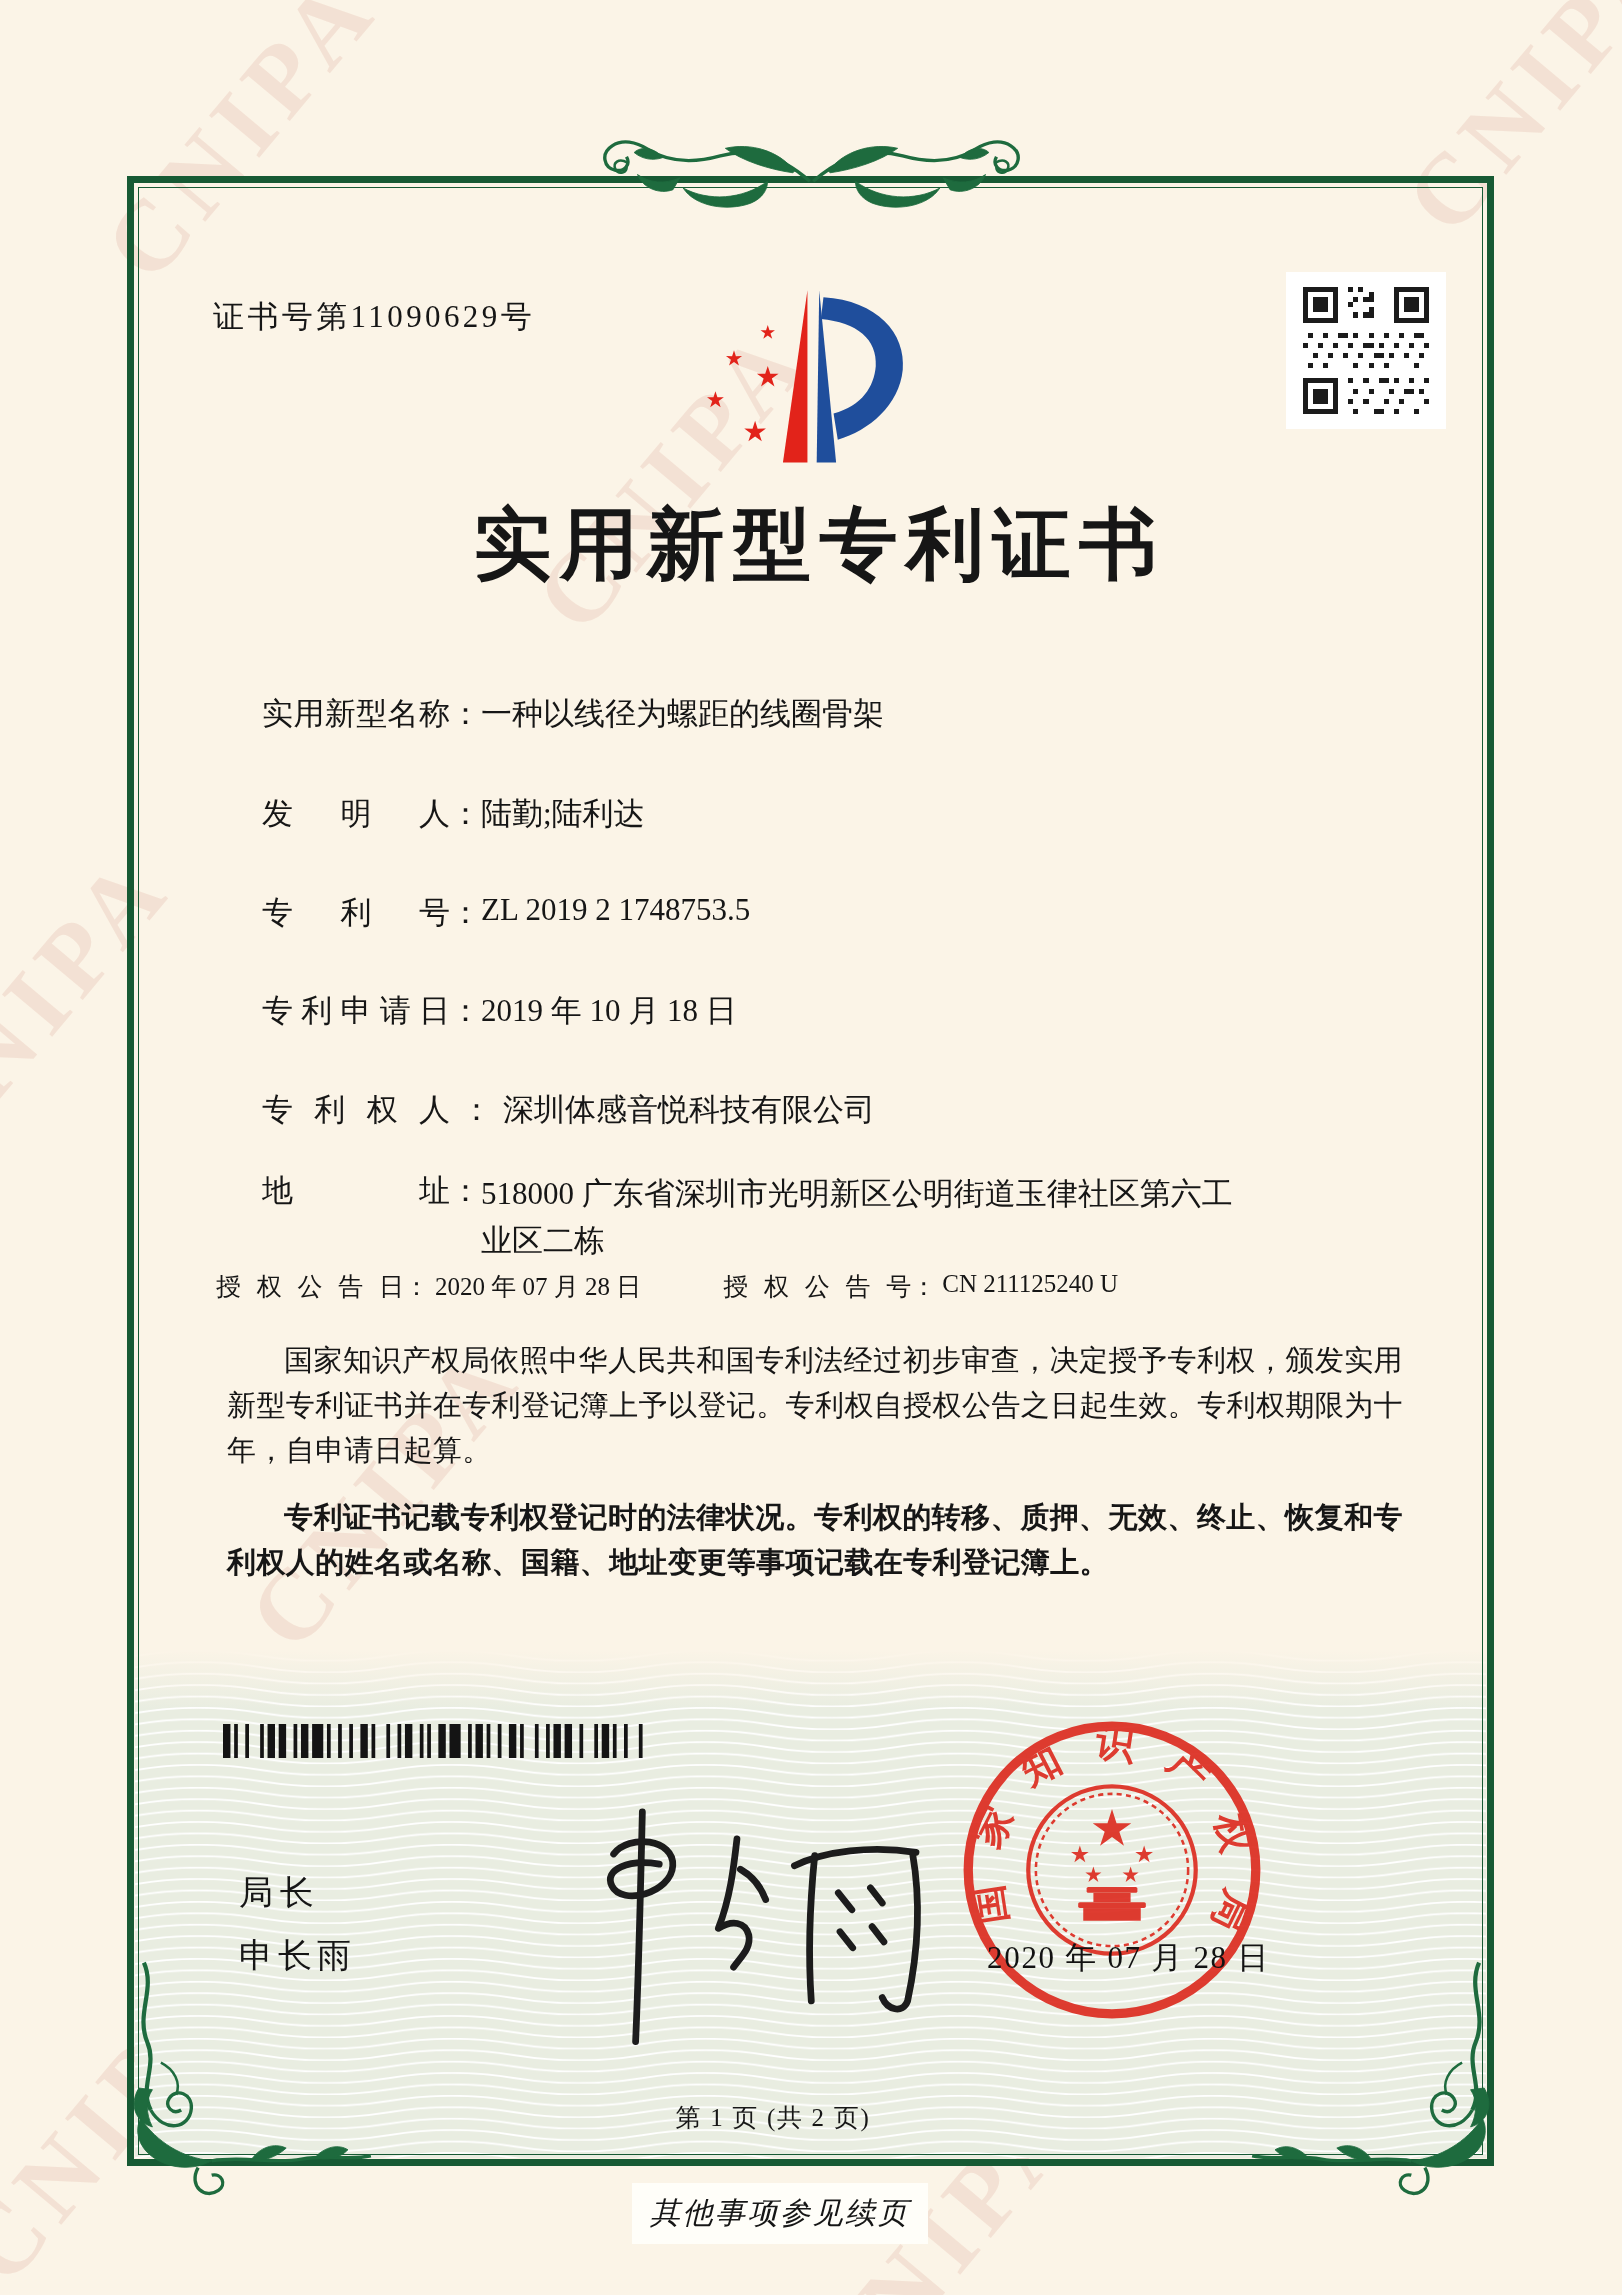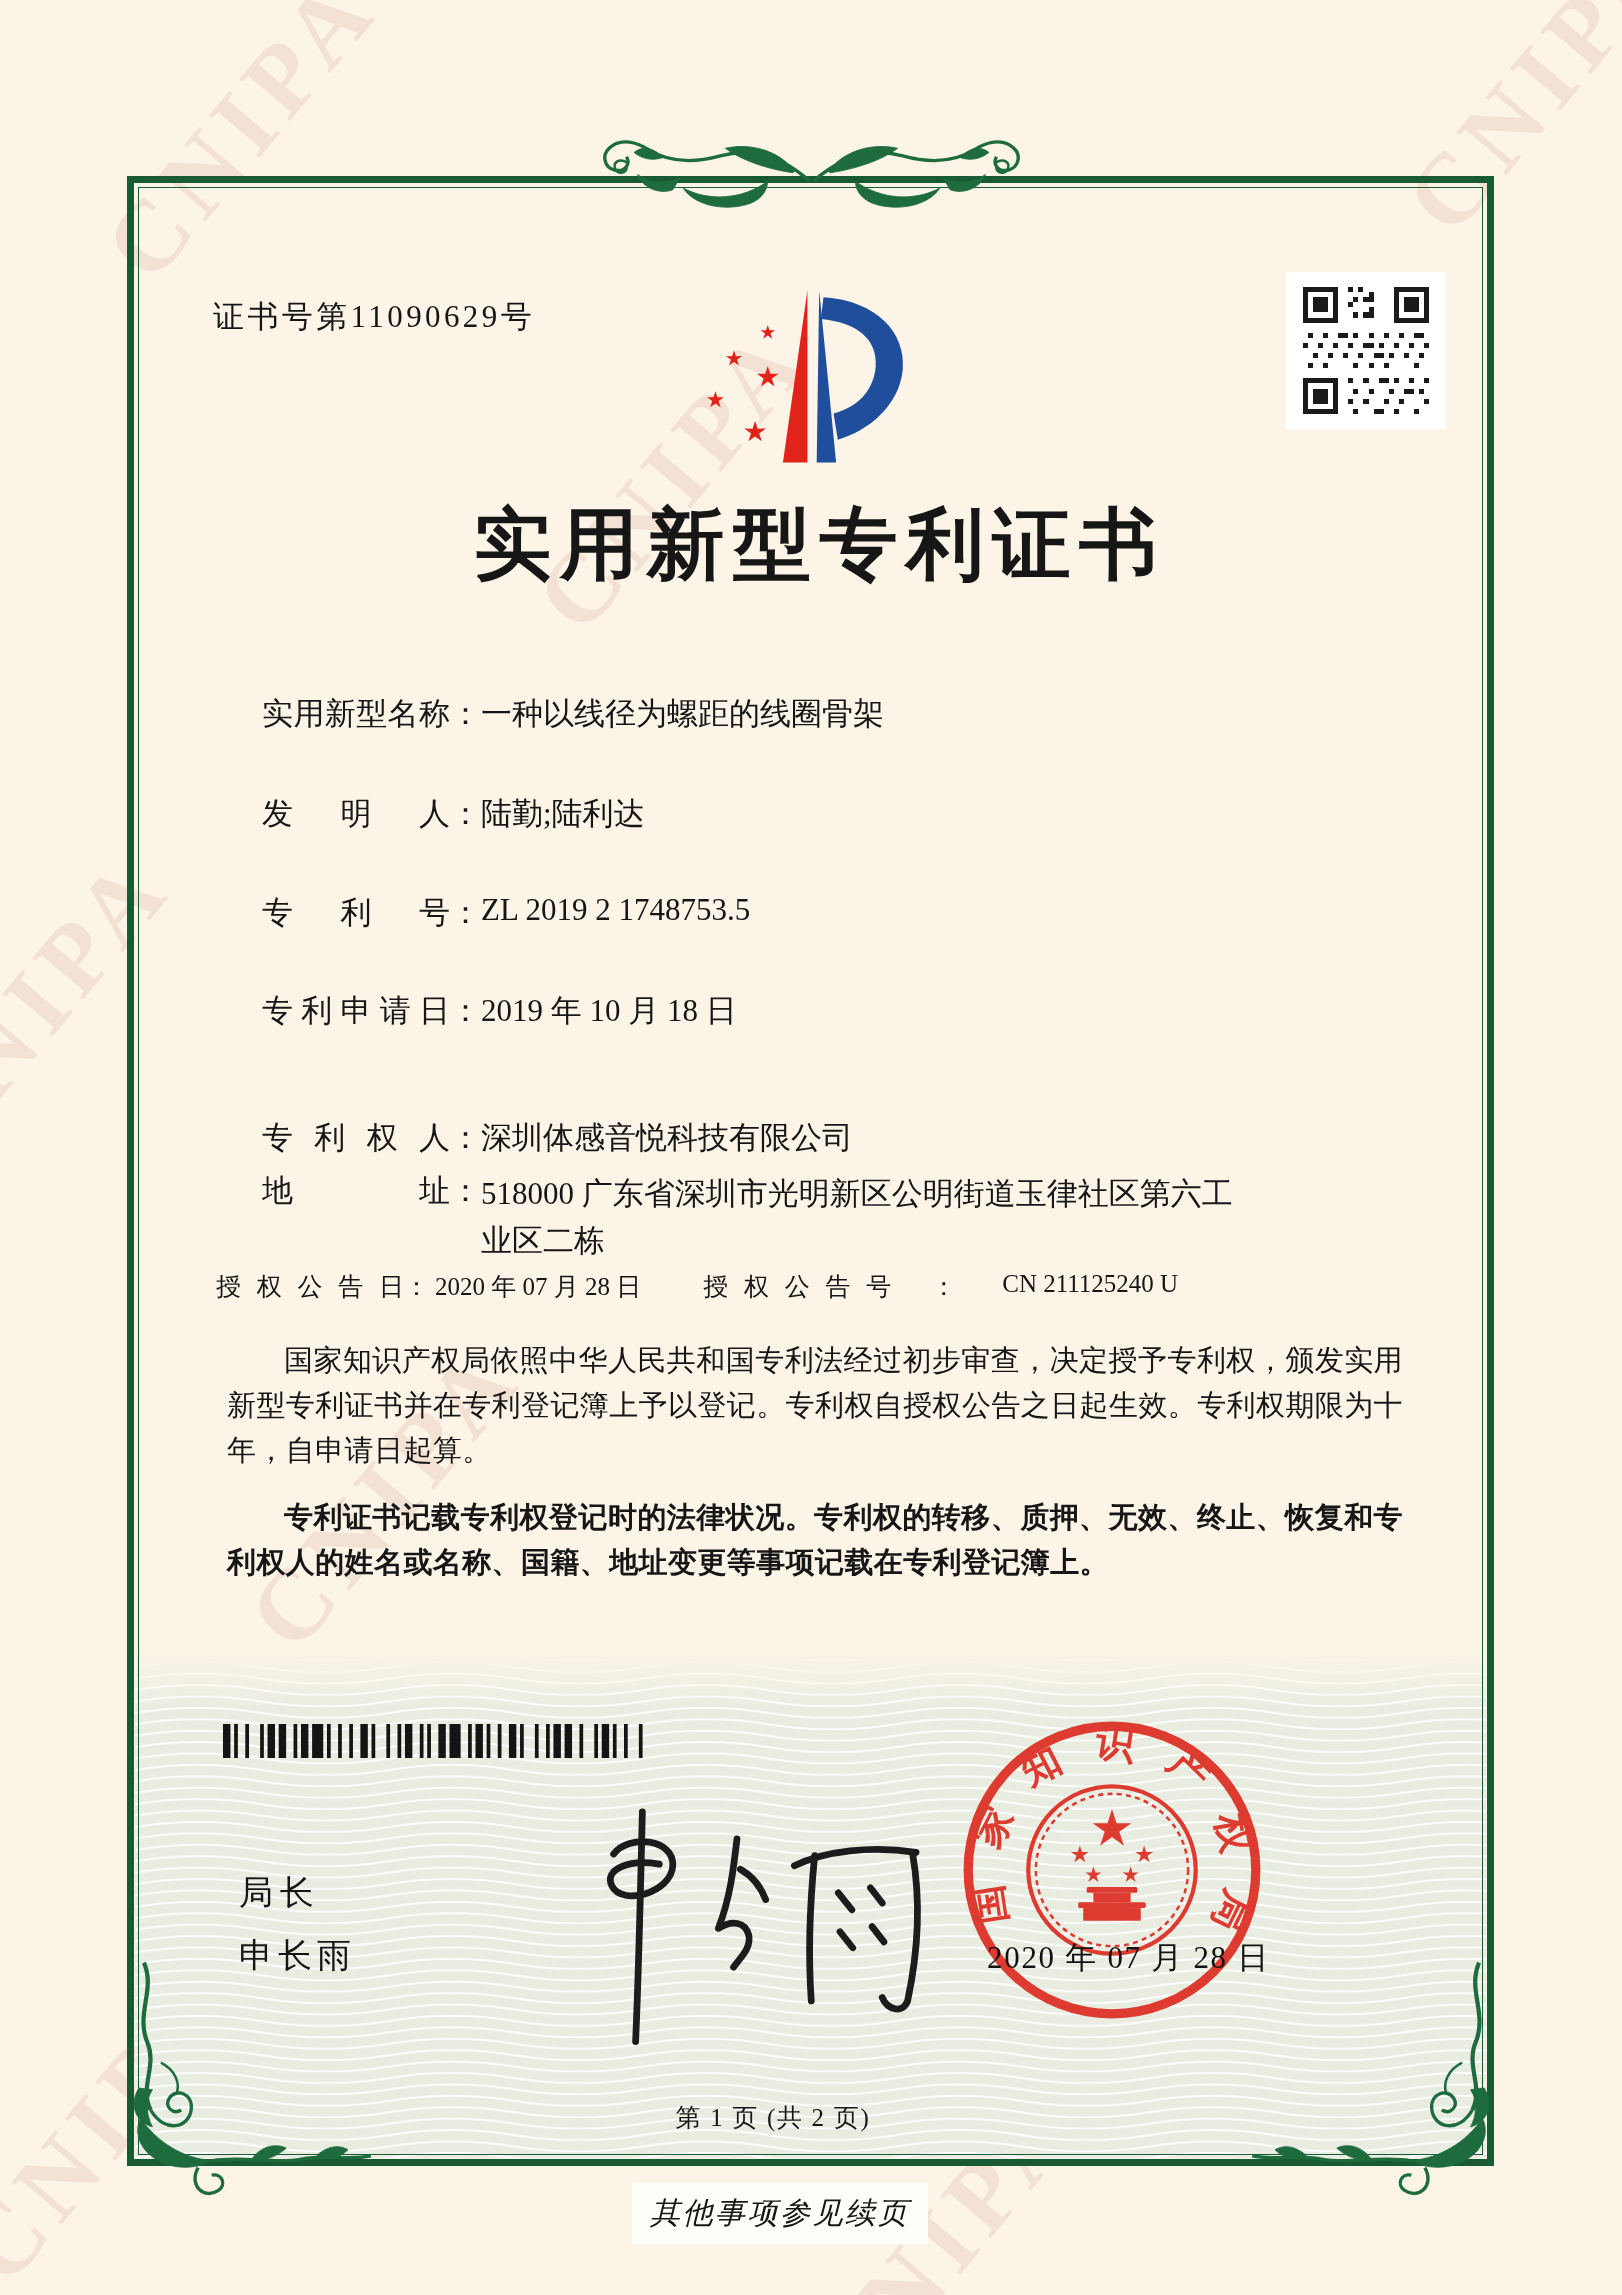--- a/index.html
+++ b/index.html
@@ -51,21 +51,21 @@
     font-size:78px;font-weight:bold;letter-spacing:8.5px;z-index:5;padding-left:9px;
   }
   
   .row{position:absolute;left:216px;display:flex;font-size:31px;z-index:5;}
   .row .lbl{width:188px;text-align:justify;text-align-last:justify;flex:none;margin-left:46px;}
   .row .colon{width:31px;flex:none;}
   .row .val{white-space:pre;}
   .row .val.wrap{white-space:normal;width:765px;line-height:47px;word-break:break-all;}
   .grant{position:absolute;left:216px;top:1270px;display:flex;font-size:25px;z-index:5;}
   .grant .pair{display:flex;}
-  .grant .pair+.pair{margin-left:62px;gap:40px;}
+  .grant .pair+.pair{margin-left:82px;}
   .grant .lbl{width:188px;text-align:justify;text-align-last:justify;flex:none;}
   .grant .colon{width:31px;flex:none;}
   
   .body-text{
     position:absolute;left:227px;top:1338px;width:1176px;z-index:5;
     font-size:29px;line-height:45px;text-align:justify;letter-spacing:0.4px;
   }
   .body-text p{margin:0;text-indent:57px;}
   .body-text p+p{margin-top:22px;font-weight:bold;}
   
@@ -256,21 +256,21 @@
   <div class="row" style="top:892px;">
     <span class="lbl">专利号</span>
       <span class="colon">：</span>
       <span class="val">ZL 2019 2 1748753.5</span>
   </div>
   <div class="row" style="top:990px;">
     <span class="lbl">专利申请日</span>
       <span class="colon">：</span>
       <span class="val">2019 年 10 月 18 日</span>
   </div>
-  <div class="row" style="top:1117px;">
+  <div class="row" style="top:1089px;gap:11px;">
     <span class="lbl">专利权人</span>
       <span class="colon">：</span>
       <span class="val">深圳体感音悦科技有限公司</span>
   </div>
   <div class="row" style="top:1170px;">
     <span class="lbl">地址</span>
       <span class="colon">：</span>
       <span class="val wrap">518000 广东省深圳市光明新区公明街道玉律社区第六工业区二栋</span>
   </div>
 

